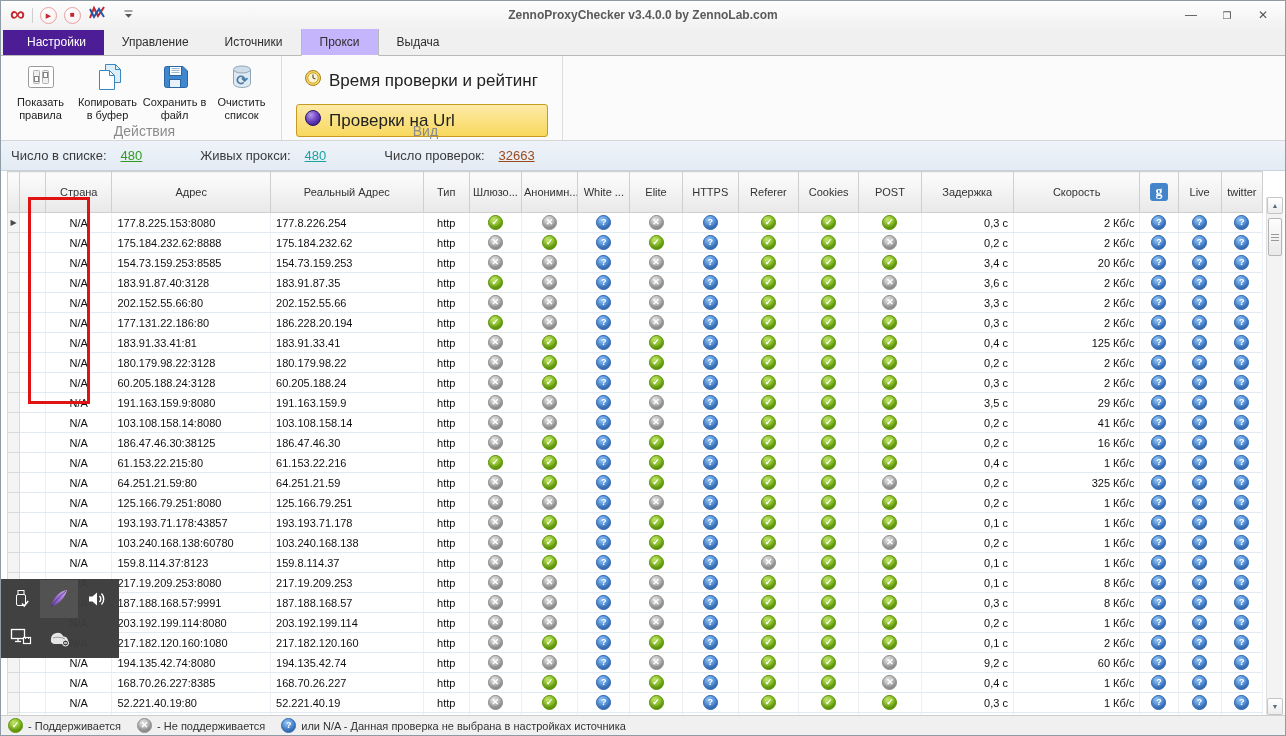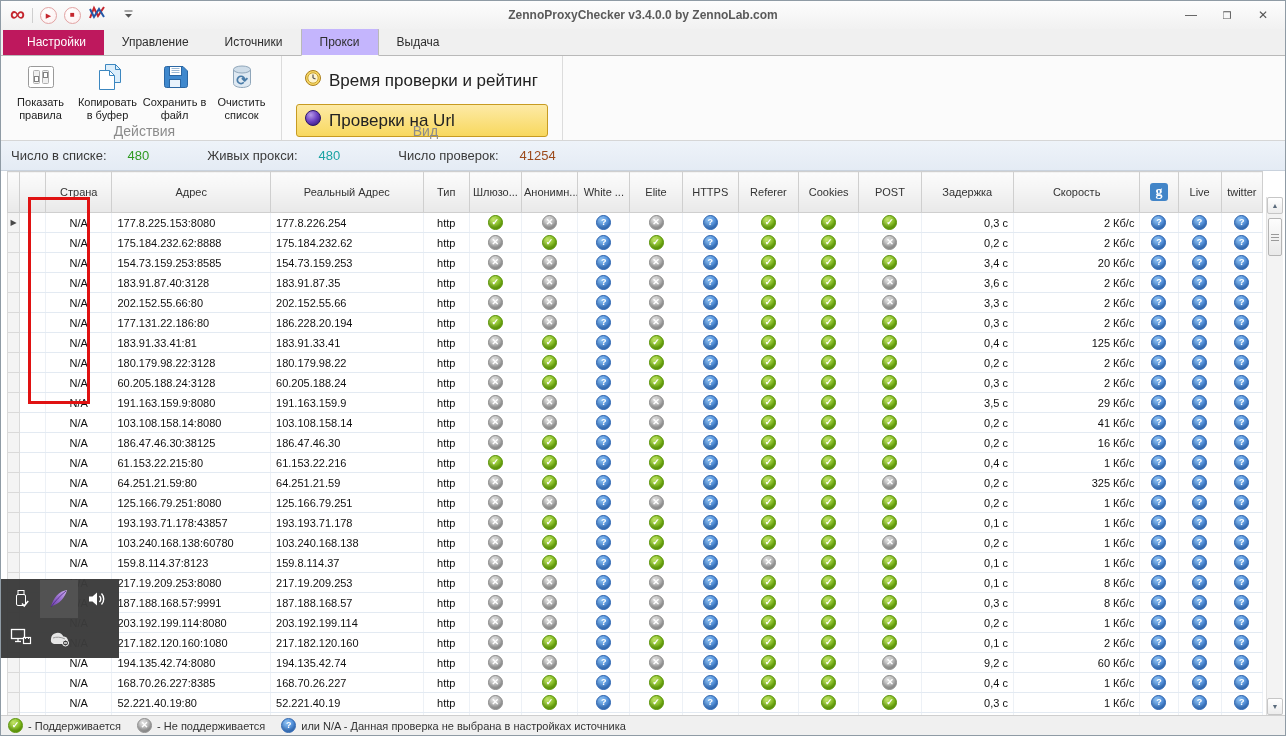--- a/index.html
+++ b/index.html
@@ -13,36 +13,36 @@
   .qat-sep { width:1px; height:15px; background:#cfcfcf; }
   .logo { color:#c4262e; font-size:21px; font-weight:bold; line-height:1; margin-top:-3px; }
   .qbtn { width:17px; height:17px; border-radius:50%; border:1px solid #e2a3a3; background:radial-gradient(circle at 35% 30%, #ffffff, #fceeee); display:flex; align-items:center; justify-content:center; color:#c4262e; font-size:7px; line-height:1; }
   .title-text { position:absolute; left:0; right:0; top:0; bottom:0; display:flex; align-items:center; justify-content:center; color:#5a5a5a; font-size:12px;font-weight:bold; }
   .win-controls { margin-left:auto; display:flex; z-index:2; padding-right:4px; }
   .win-btn { width:36px; height:22px; display:flex; align-items:center; justify-content:center; color:#555; font-size:12px; }
 
   
   .tabstrip { height:27px; flex:0 0 27px; display:flex; align-items:flex-end; padding-left:2px; border-bottom:1px solid #b9b9b9; background:#f0f0f0; }
   .tab { padding:5px 18px 6px; font-size:12px; color:#2e2e2e; white-space:nowrap; }
-  .tab.highlighted { background:#be185d; color:#fff;padding-left:24px; }
+  .tab.highlighted { background:#4c1d95; color:#fff;padding-left:24px; }
   .tab.active { background:#c4b5fd; border:1px solid #b9b9b9; border-bottom-color:#fbfbfb; margin-bottom:-1px; border-radius:2px 2px 0 0; padding-top:6px;text-align:center; }
 
   
   .ribbon { height:85px; flex:0 0 85px; background:#fbfbfb; border-bottom:1px solid #d6d6d6; display:flex; }
   .rgroup { position:relative; border-right:1px solid #dcdcdc; padding:3px 6px 15px 6px; display:flex; }
   .rgroup-label { position:absolute; bottom:1px; left:7px; right:0; text-align:center; font-size:14px; color:#8b8b8b; }
   .big-btn { width:67px; display:flex; flex-direction:column; align-items:center; text-align:center; font-size:11px; line-height:1.2; color:#222; padding-top:2px; border-radius:3px; }
   .vgroup-btns { display:flex; flex-direction:column; gap:7px; padding:5px 8px; }
   .small-btn { display:flex; align-items:center; gap:7px; font-size:17px; color:#222; padding:4px 9px 4px 7px; border:1px solid transparent; border-radius:3px; white-space:nowrap; }
   .small-btn.toggled { background:linear-gradient(#fdeaa6,#f8d85e); border-color:#c79b22; }
 
   
   .statsbar { height:30px; flex:0 0 30px; background:linear-gradient(#eef3f9,#e4ebf4); border-bottom:1px solid #c9d2dd; display:flex; align-items:center; font-size:13px; color:#3a3a3a; padding-left:10px; }
   .stat { margin-right:58px; white-space:nowrap; }
-  .stat .val { margin-left:21px; }
+  .stat .val { margin-left:14px;text-decoration:underline; }
 
   
   .grid-area { position:relative; flex:1 1 auto; background:#fff; overflow:hidden; }
   table.grid { border-collapse:collapse; table-layout:fixed; margin-left:6px; width:1256px; font-size:11px; }
   .grid th { height:41px; background:linear-gradient(#fcfcfc,#e9e9e9); border:1px solid #cfcfcf; font-weight:normal; color:#333; font-size:11px; text-align:center; overflow:hidden; white-space:nowrap; padding:0 2px; }
   .grid td { height:20px; border-bottom:1px solid #e3eaf2; border-right:1px solid #edf1f6; padding:0 5px; white-space:nowrap; overflow:hidden; color:#101010; }
   .grid td.rowhdr { background:#f4f4f4; border:1px solid #dadada; text-align:center; color:#4a4a4a; font-size:8px; padding:0; }
   .grid td.selc { background:#fff; }
   .grid td.c { text-align:center; }
   .grid td.r { text-align:right; }
@@ -172,21 +172,21 @@
             <span>Проверки на Url</span>
           </div>
         </div>
         <div class="rgroup-label">Вид</div>
       </div>
     </div>
 
   <div class="statsbar">
       <span class="stat"><span>Число в списке:</span><span class="val" style="color: rgb(47, 154, 33);">480</span></span>
       <span class="stat"><span>Живых прокси:</span><span class="val" style="color: rgb(27, 163, 163);">480</span></span>
-      <span class="stat"><span>Число проверок:</span><span class="val" style="color: rgb(156, 74, 28);">41254</span></span>
+      <span class="stat"><span>Число проверок:</span><span class="val" style="color: rgb(156, 74, 28);">32663</span></span>
     </div>
 
   <div class="grid-area">
     <table class="grid">
       <colgroup>
           <col style="width: 12px;">
           <col style="width: 26px;">
           <col style="width: 66px;">
           <col style="width: 158px;">
           <col style="width: 152px;">

